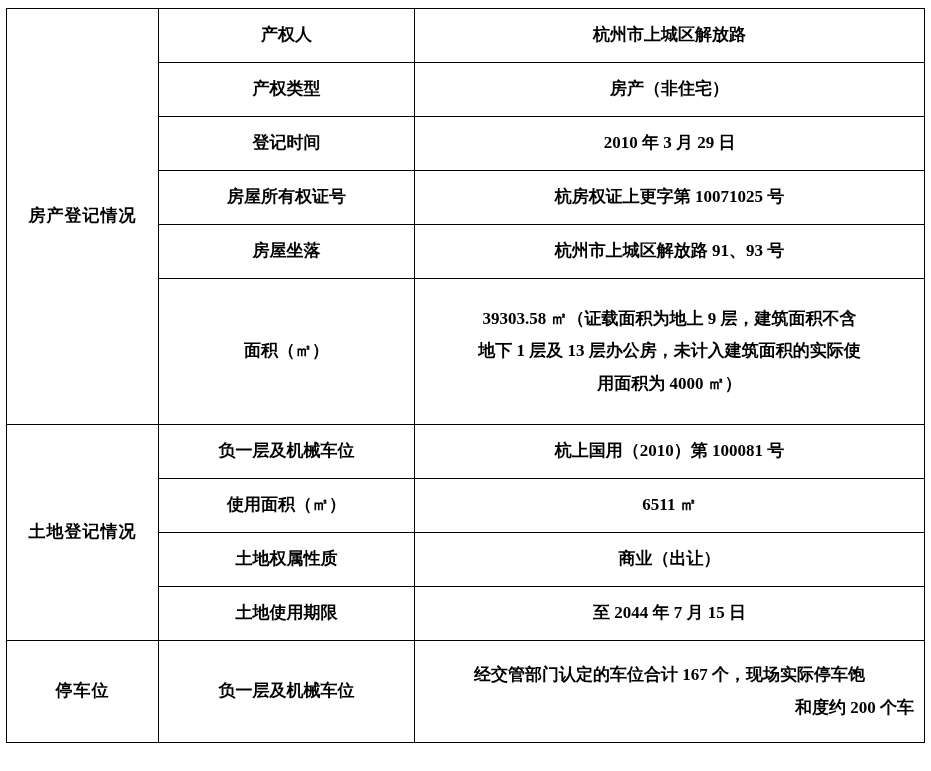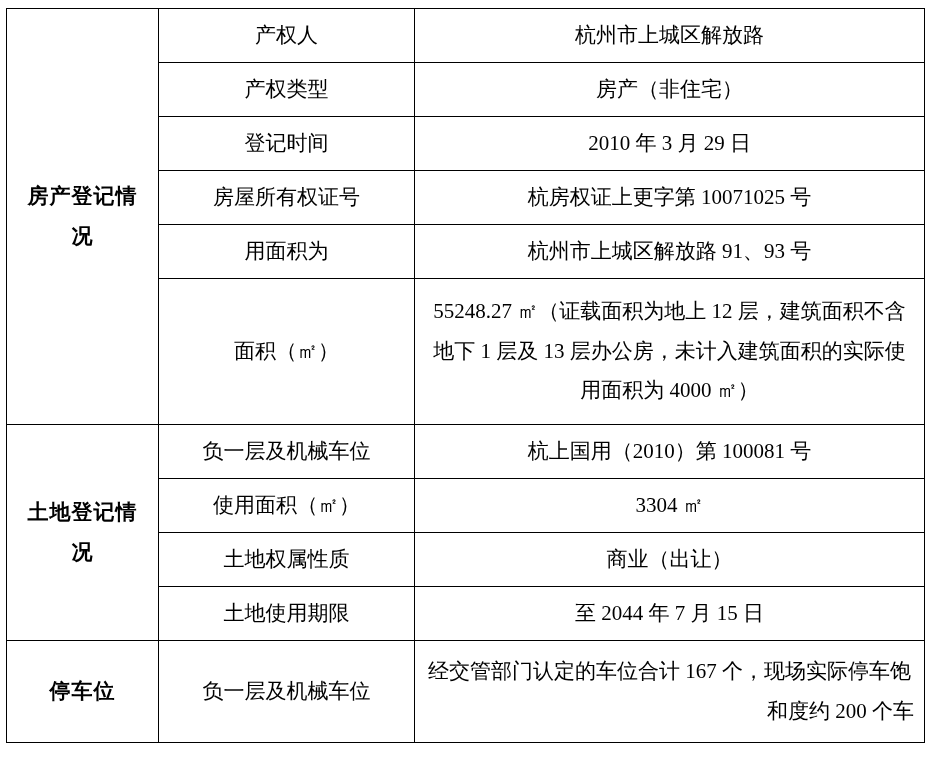--- a/index.html
+++ b/index.html
@@ -23,24 +23,25 @@
   table.prop-table {
     width: 919px;
     border-collapse: collapse;
     table-layout: fixed;
     margin: 0 auto;
   }
   table.prop-table td {
     border: 1px solid #000000;
     text-align: center;
     vertical-align: middle;
-    font-size: 21px;
+    font-size: 17px;
     line-height: 1.9;
     padding: 6px 10px;
     box-sizing: border-box;
+    font-weight: bold;
   }
   td.group-label {
     width: 152px;
     font-weight: bold;
     font-size: 17px;
     letter-spacing: 1px;
   }
   td.field-label {
     width: 256px;
     font-size: 17px;
@@ -83,40 +84,40 @@
       </tr>
       <tr>
         <td class="field-label row-h-small">登记时间</td>
         <td class="field-value">2010 年 3 月 29 日</td>
       </tr>
       <tr>
         <td class="field-label row-h-small">房屋所有权证号</td>
         <td class="field-value">杭房权证上更字第 10071025 号</td>
       </tr>
       <tr>
-        <td class="field-label row-h-small">用面积为</td>
+        <td class="field-label row-h-small">房屋坐落</td>
         <td class="field-value">杭州市上城区解放路 91、93 号</td>
       </tr>
       <tr>
         <td class="field-label row-h-area">面积（㎡）</td>
         <td class="value-multiline">
-          <span class="ml-line">55248.27 ㎡（证载面积为地上 12 层，建筑面积不含</span>
+          <span class="ml-line">39303.58 ㎡（证载面积为地上 9 层，建筑面积不含</span>
           <span class="ml-line">地下 1 层及 13 层办公房，未计入建筑面积的实际使</span>
           <span class="ml-line">用面积为 4000 ㎡）</span>
         </td>
       </tr>
 
       <tr>
         <td class="group-label" rowspan="4">土地登记情况</td>
         <td class="field-label row-h-small">负一层及机械车位</td>
         <td class="field-value">杭上国用（2010）第 100081 号</td>
       </tr>
       <tr>
         <td class="field-label row-h-small">使用面积（㎡）</td>
-        <td class="field-value">3304 ㎡</td>
+        <td class="field-value">6511 ㎡</td>
       </tr>
       <tr>
         <td class="field-label row-h-small">土地权属性质</td>
         <td class="field-value">商业（出让）</td>
       </tr>
       <tr>
         <td class="field-label row-h-small">土地使用期限</td>
         <td class="field-value">至 2044 年 7 月 15 日</td>
       </tr>
 

